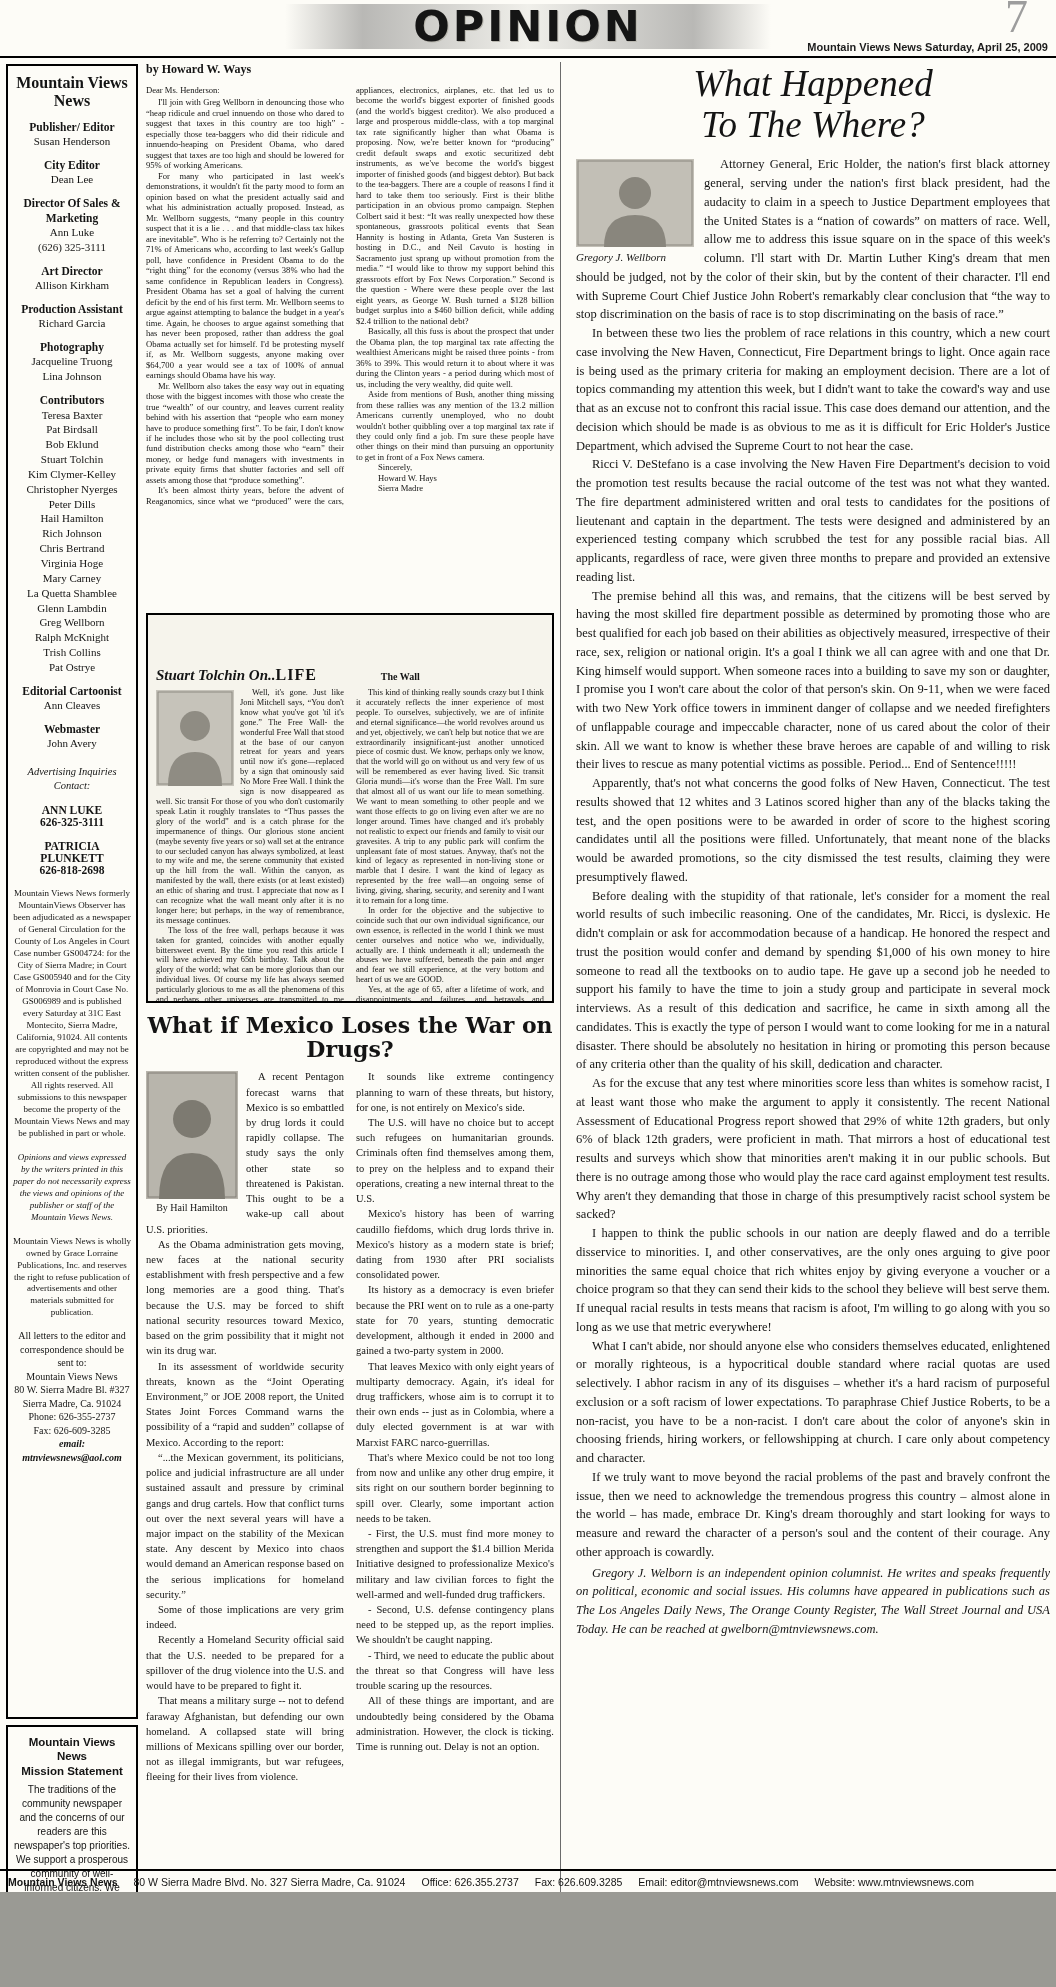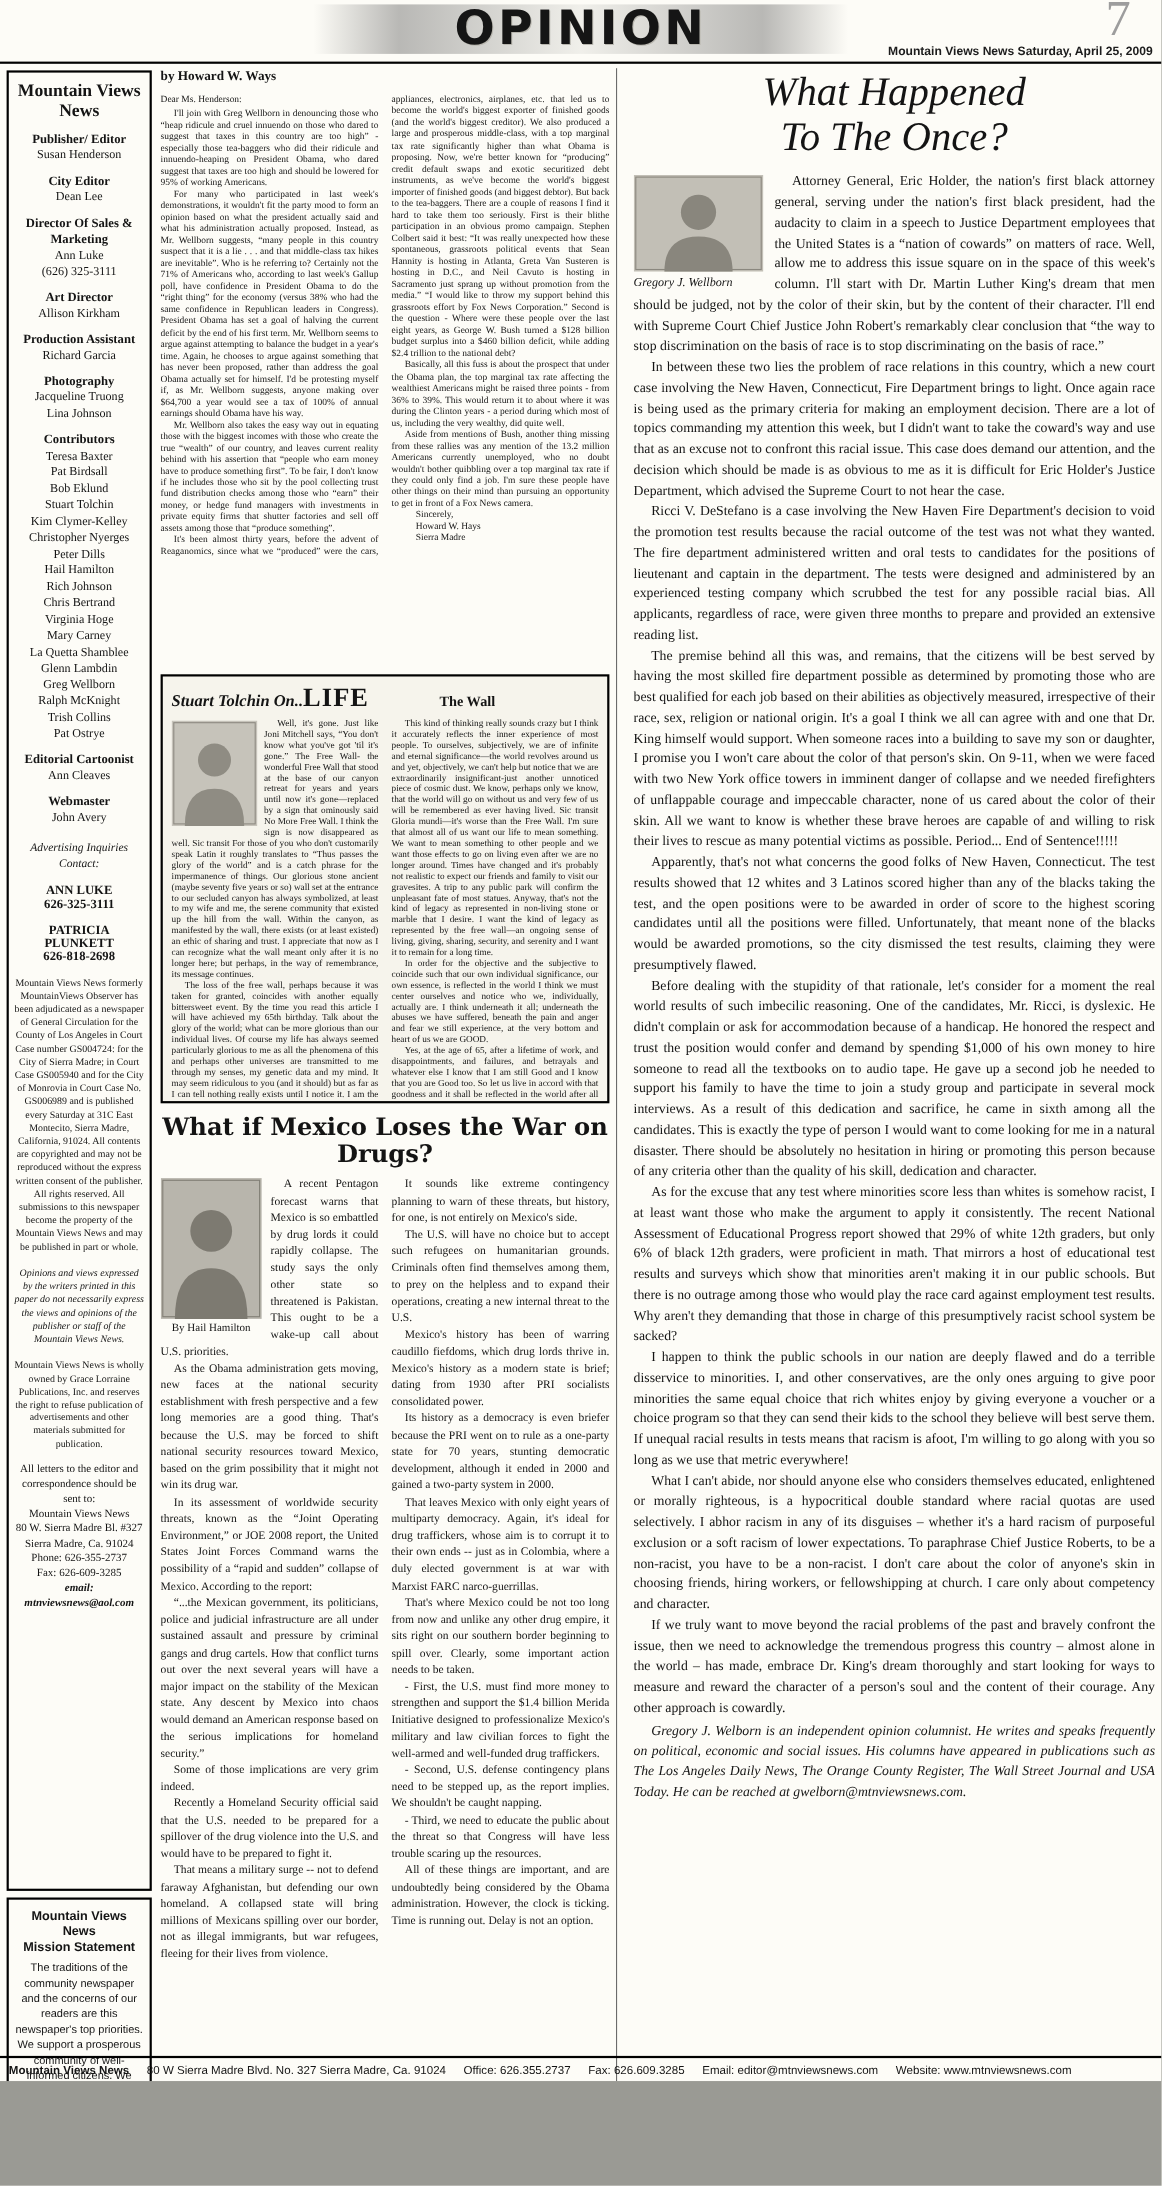--- a/index.html
+++ b/index.html
@@ -53,22 +53,22 @@
   .fs-byline { font-size:12px; font-weight:bold; white-space:nowrap; }
   .fs-body { margin-top:8px; height:520px; overflow:hidden; columns:2; column-gap:12px;
     font-size:8.6px; line-height:1.22; text-align:justify; }
   .salutation { margin-bottom:2px; }
   .close-line { text-indent:22px; }
 
   .tolchin-box { margin-top:8px; border:2px solid #000; background:#f6f4ec; padding:6px 8px;
     height:390px; overflow:hidden; }
   .tol-head { display:flex; align-items:baseline; padding:1px 0 4px; }
   .tol-prefix { font-style:italic; font-weight:bold; font-size:15px; }
-  .tol-life { font-weight:bold; font-size:24px; letter-spacing:1px; }
-  .tol-right { font-weight:bold; font-size:13px; margin-left:64px; }
+  .tol-life { font-weight:bold; font-size:16px; letter-spacing:1px;margin-top:44px; }
+  .tol-right { font-weight:bold; font-size:10px; margin-left:64px; }
   .tol-body { columns:2; column-gap:12px; font-size:8.4px; line-height:1.18; text-align:justify; }
   .tol-photo { float:left; width:78px; margin:2px 6px 3px 0; }
 
   .mexico { margin-top:10px; }
   .mex-title { text-align:center; font-size:22px; font-weight:bold; font-family:"DejaVu Serif", serif; line-height:1.1; }
   .mex-body { margin-top:8px; columns:2; column-gap:12px; font-size:10.5px; line-height:1.45;
     text-align:justify; height:866px; overflow:hidden; }
   .mex-photo { float:left; width:92px; margin:2px 8px 2px 0; }
   .mex-caption { font-size:10px; text-align:center; padding-top:2px; font-family:"Liberation Serif", serif; }
 
@@ -289,21 +289,21 @@
           </div>
       </div>
     </article>
 
   </section>
 
   <section class="right-col">
     <article class="dream">
       <h2 class="dream-title">
         <span>What Happened</span><br>
-        <span>To The Once?</span>
+        <span>To The Where?</span>
       </h2>
       <div class="dream-body">
         <figure class="photo dream-photo">
           <svg width="118" height="88" viewBox="0 0 118 88">
             <rect width="118" height="88" fill="#c2bfb6"></rect>
             <rect x="2" y="2" width="114" height="84" fill="none" stroke="#8a877e" stroke-width="1"></rect>
             <circle cx="59" cy="34" r="16" fill="#89867d"></circle>
             <path d="M28 88 Q28 56 59 56 Q90 56 90 88 Z" fill="#89867d"></path>
           </svg>
           <figcaption class="dream-caption">Gregory J. Wellborn</figcaption>

